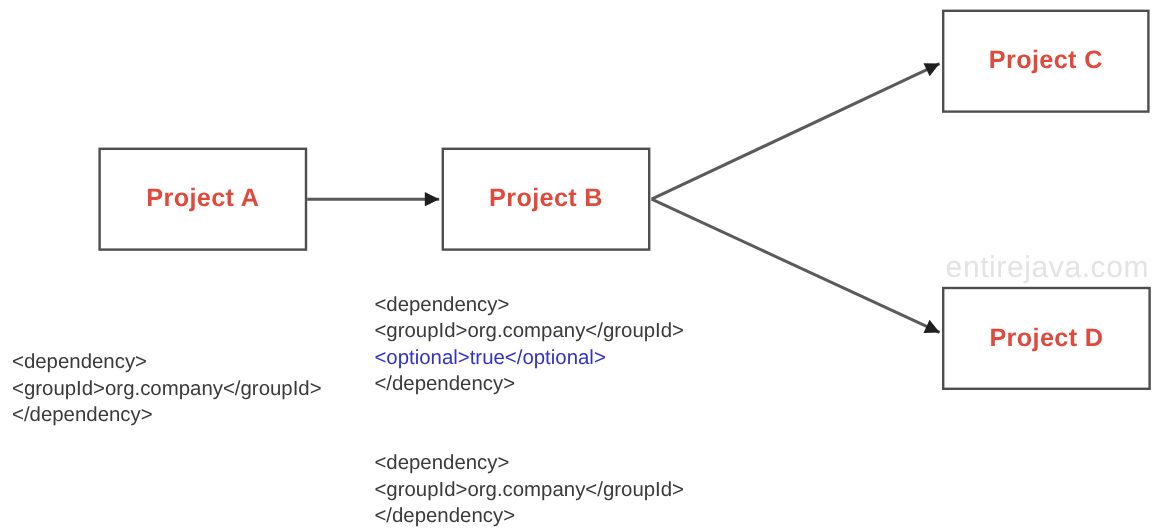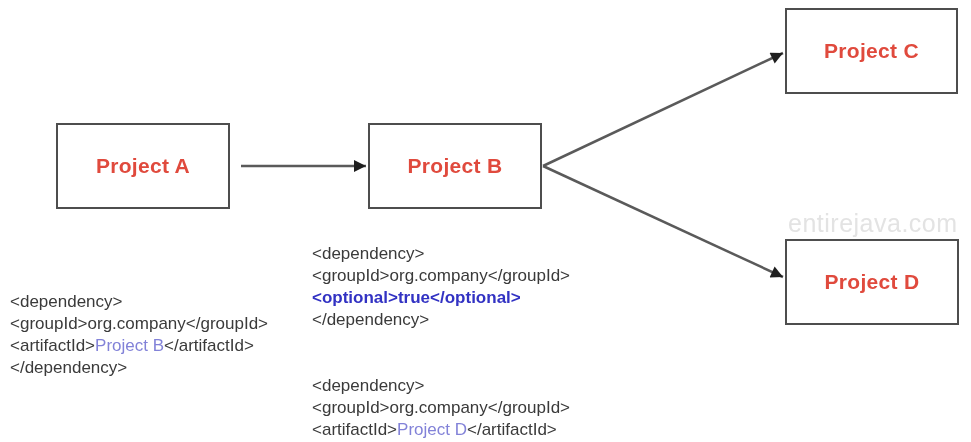--- a/index.html
+++ b/index.html
@@ -27,38 +27,38 @@
     align-items: center;
     justify-content: center;
     z-index: 2;
   }
   .node-label {
     color: #e04a3d;
     font-weight: bold;
     font-size: 21px;
     letter-spacing: 0.3px;
   }
-  #box-a { left: 56px;  top: 123px; width: 174px; height: 86px; }
+  #box-a { left: 82px;  top: 123px; width: 174px; height: 86px; }
   #box-b { left: 368px; top: 123px; width: 174px; height: 86px; }
   #box-c { left: 785px; top: 8px;   width: 173px; height: 86px; }
   #box-d { left: 785px; top: 239px; width: 174px; height: 86px; }
   .code-block {
     position: absolute;
     z-index: 2;
     color: #3a3a3a;
     font-size: 17px;
     line-height: 22px;
     white-space: nowrap;
     margin-top: 25px;
   }
   #code-a  { left: 10px;  top: 266px; }
   #code-b1 { left: 312px; top: 218px; }
   #code-b2 { left: 312px; top: 350px; }
   .artifact-name { color: #8282d8; }
-  .optional-line { color: #3232c3; font-weight: bold; }
+  .optional-line { color: #3232c3; font-weight: normal; }
   .watermark {
     position: absolute;
     left: 788px; top: 209px;
     z-index: 1;
     color: #e3e3e3;
     font-size: 25px;
     letter-spacing: 0.5px;
     white-space: nowrap;
   }
 </style>
@@ -89,31 +89,29 @@
   <div class="node-box" id="box-c">
     <span class="node-label">Project C</span>
   </div>
   <div class="node-box" id="box-d">
     <span class="node-label">Project D</span>
   </div>
 
   <div class="code-block" id="code-a">
     <div>&lt;dependency&gt;</div>
     <div>&lt;groupId&gt;org.company&lt;/groupId&gt;</div>
-    <div><span>&lt;artifactId&gt;</span><span class="artifact-name">Project B</span><span>&lt;/artifactId&gt;</span></div>
     <div>&lt;/dependency&gt;</div>
   </div>
 
   <div class="code-block" id="code-b1">
     <div>&lt;dependency&gt;</div>
     <div>&lt;groupId&gt;org.company&lt;/groupId&gt;</div>
     <div class="optional-line">&lt;optional&gt;true&lt;/optional&gt;</div>
     <div>&lt;/dependency&gt;</div>
   </div>
 
   <div class="code-block" id="code-b2">
     <div>&lt;dependency&gt;</div>
     <div>&lt;groupId&gt;org.company&lt;/groupId&gt;</div>
-    <div><span>&lt;artifactId&gt;</span><span class="artifact-name">Project D</span><span>&lt;/artifactId&gt;</span></div>
     <div>&lt;/dependency&gt;</div>
   </div>
 
 </div>
 
 </body></html>

